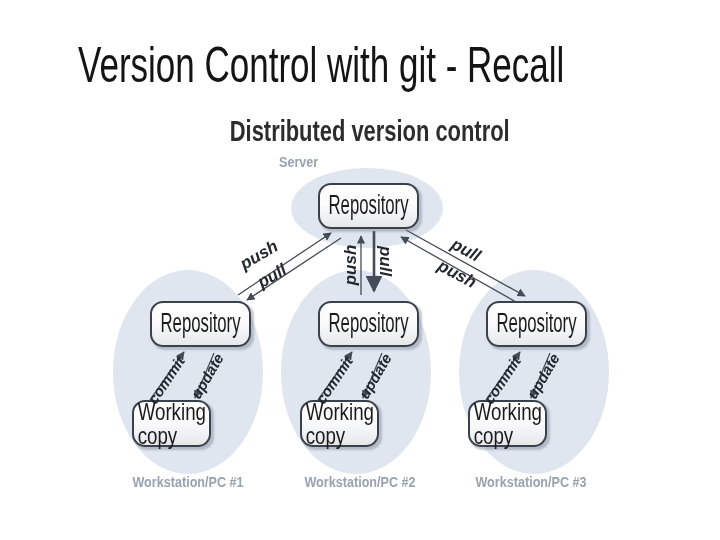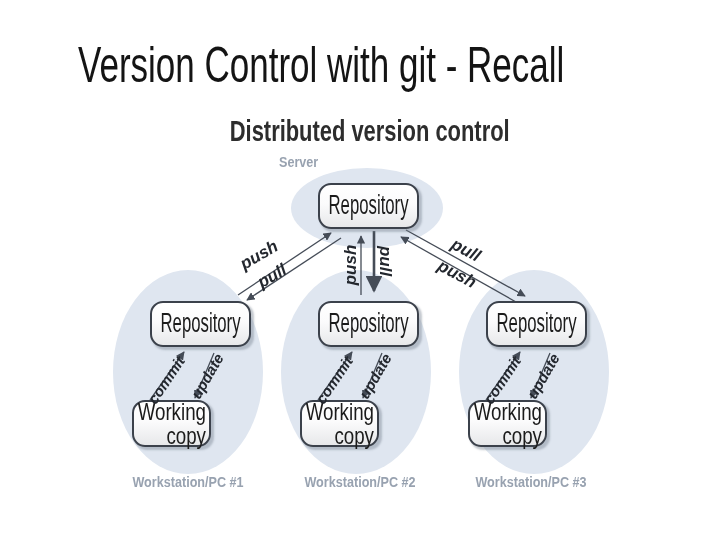--- a/index.html
+++ b/index.html
@@ -24,21 +24,21 @@
     position:absolute;font-size:14px;font-weight:700;color:#98a2b0;
     white-space:nowrap;line-height:1;
   }
   .ws-label{transform:translate(-50%,0) scaleX(0.9);}
   .server-label{transform:scaleX(0.9);transform-origin:left top;}
   .node{
     position:absolute;display:flex;align-items:center;justify-content:center;
     border:2px solid #3b414b;border-radius:13px;
     background:linear-gradient(180deg,#ffffff 0%,#fbfbfc 45%,#e7e8ea 100%);
     box-shadow:2.5px 2.5px 2px rgba(125,135,148,0.45);
-    box-sizing:border-box;text-align:right;
+    box-sizing:border-box;text-align:left;
   }
   .node-text{
     display:inline-block;color:#1b1b1b;line-height:0.95;white-space:nowrap;
   }
   .repo .node-text{font-size:27px;transform:scaleX(0.62);}
   .wcopy .node-text{font-size:24px;transform:scaleX(0.78);white-space:normal;line-height:1.0;}
   .arrow-label{
     position:absolute;font-size:17px;font-style:italic;font-weight:600;color:#23272e;
     white-space:nowrap;line-height:1;
   }

